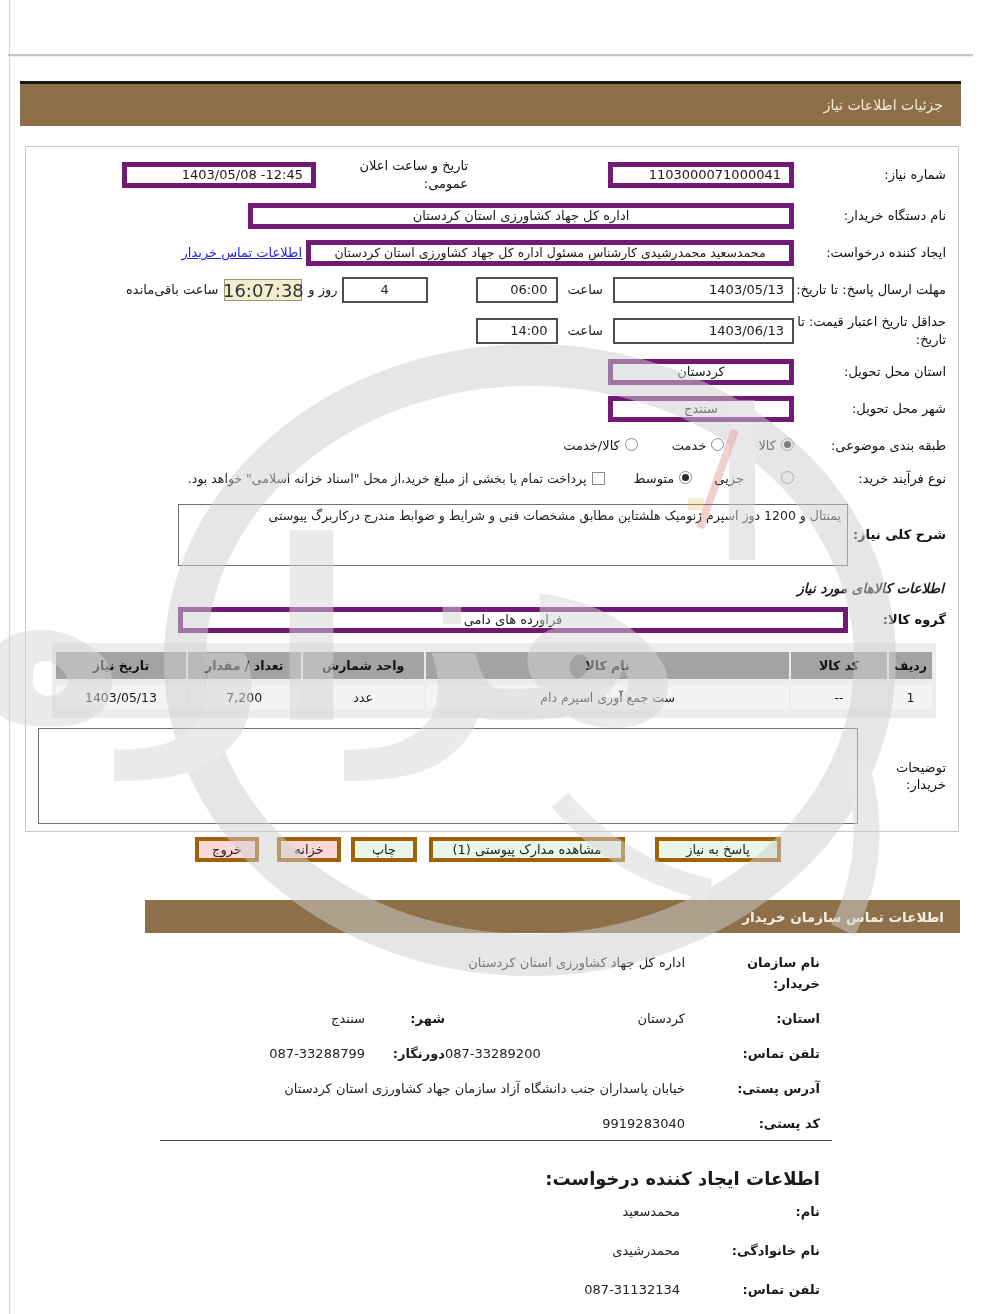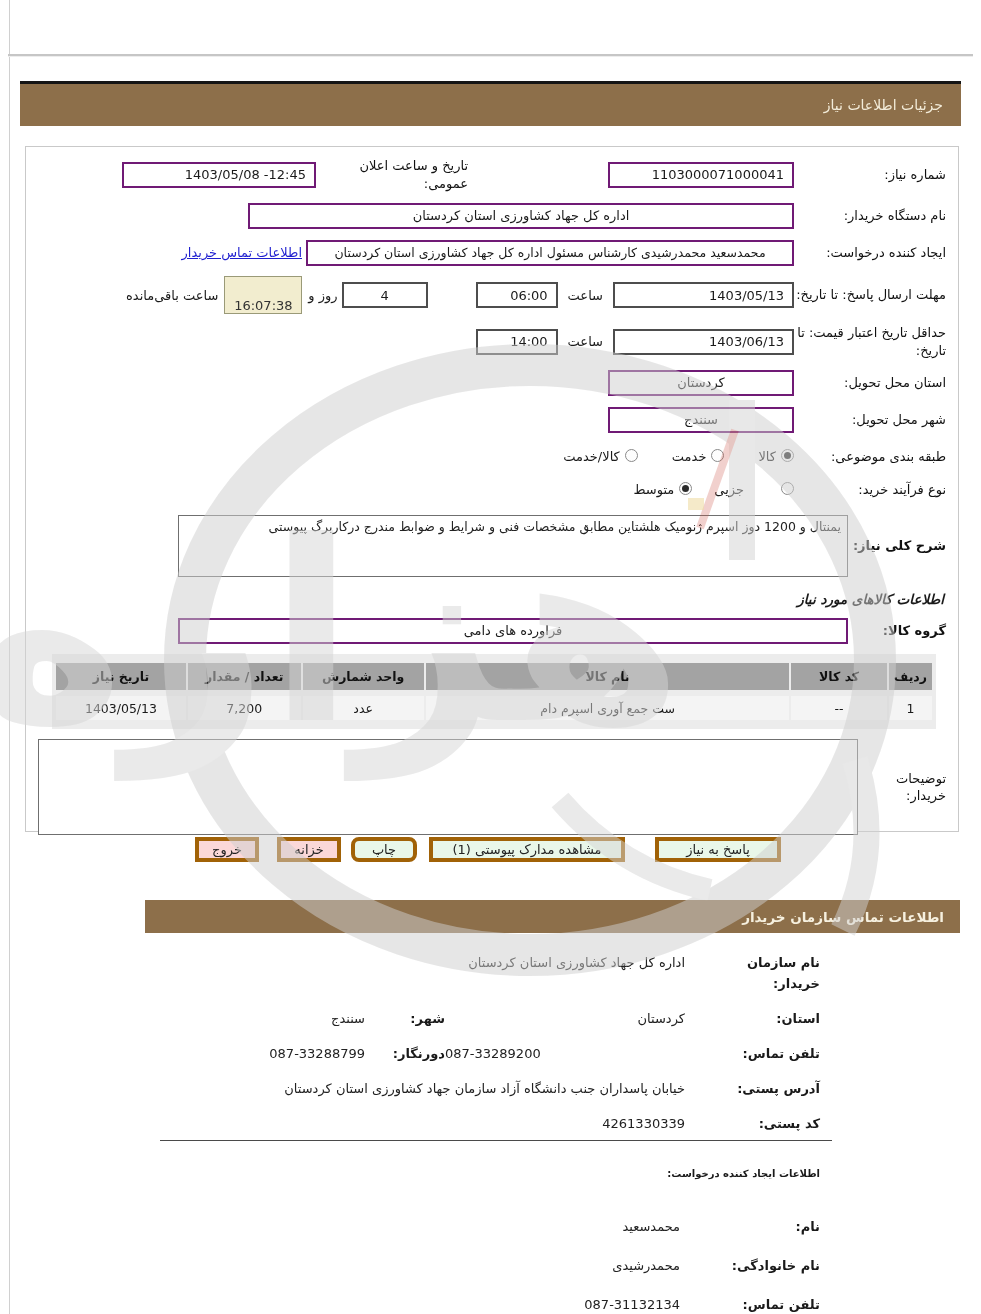--- a/index.html
+++ b/index.html
@@ -20,32 +20,32 @@
   }
 
   .panel {
     position:absolute; top:146px; left:25px; width:934px; height:686px;
     border:1px solid #c9c9c9; background:#fff; padding:10px 8px;
   }
   .frow { display:flex; align-items:center; margin:0 4px 10px 4px; min-height:27px; }
   .flabel { width:152px; flex-shrink:0; font-size:13px; color:#111; line-height:1.35; }
   .flabel.bold { font-weight:bold; }
   .box {
-    border:2px solid #701a75; height:26px; background:#fff; font-size:13px;
+    border:5px solid #701a75; height:26px; background:#fff; font-size:13px;
     display:flex; align-items:center; overflow:hidden;
   }
   .box.strong { border:2px solid #4d4d4d; }
   .box.center { justify-content:center; }
   .box.endpad { justify-content:flex-start; padding:0 8px; }
   .ltrnum { direction:ltr; unicode-bidi:isolate; }
   .inline-lbl { margin:0 10px; }
   .link { color:#1f1fd0; text-decoration:underline; cursor:pointer; margin-right:4px; white-space:nowrap; }
   .countdown {
-    width:78px; height:38px; background:#f2edcf; border:1px solid #9a9a78;
-    display:flex; align-items:flex-end; justify-content:center; font-size:13px; color:#333;
+    width:78px; height:22px; background:#f2edcf; border:1px solid #9a9a78;
+    display:flex; align-items:flex-start; justify-content:center; font-size:18px; color:#333;
     margin:0 6px;
   }
   .radio { width:13px; height:13px; border-radius:50%; border:1px solid #8a8a8a; background:#fdfdfd;
     display:inline-flex; align-items:center; justify-content:center; margin-left:5px; flex-shrink:0; }
   .radio.checked::after { content:""; width:7px; height:7px; border-radius:50%; background:#2b2b2b; }
   .rgroup { display:flex; align-items:flex-start; margin-left:26px; }
   .checkbox { width:13px; height:13px; border:1px solid #8a8a8a; background:#fdfdfd; margin-left:6px; flex-shrink:0; }
   .cbwrap { display:flex; align-items:center; margin-right:28px; }
   textarea.area {
     border:1px solid #6f6f6f; background:#fff; resize:none; font-family:"DejaVu Sans",sans-serif;
@@ -77,21 +77,21 @@
   .crow { display:flex; align-items:flex-start; margin-bottom:14px; line-height:21px; }
   .clabel { width:135px; flex-shrink:0; font-weight:bold; font-size:13px;padding-left:12px; }
   .clabel.sm { width:80px; }
   .cval { font-size:13px; color:#222; }
   .cval.w240 { width:240px; }
   .cval.addr { width:440px; }
 
   .divider { position:absolute; top:1140px; left:160px; width:672px; border-top:1px solid #4a4a4a; }
 
   .creator { position:absolute; top:1168px; left:160px; width:660px; }
-  .creator .heading { font-weight:bold; font-size:10px; margin-bottom:37px; }
+  .creator .heading { font-weight:bold; font-size:18px; margin-bottom:12px; }
   .creator .crow { margin-bottom:18px; }
   .creator .clabel { width:140px; }
 
   .watermark { position:absolute; top:0; left:0; z-index:6; pointer-events:none; opacity:0.5; }
 </style>
 </head>
 <body>
 
 <div class="left-edge"></div>
 <div class="top-rule"></div>
@@ -190,20 +190,24 @@
 
   <div class="frow" style="margin-bottom:4px;">
     <span class="flabel">نوع فرآیند خرید:</span>
     <span class="rgroup" style="margin-left:22px;gap:32px;">
       <span class="radio"></span>
       <span>جزیی</span>
     </span>
     <span class="rgroup" style="margin-left:0;">
       <span class="radio checked"></span>
       <span>متوسط</span>
+    </span>
+    <span class="cbwrap">
+      <span class="checkbox"></span>
+      <span style="font-size:12.5px;">پرداخت تمام یا بخشی از مبلغ خرید،از محل "اسناد خزانه اسلامی" خواهد بود.</span>
     </span>
   </div>
 
   <div class="frow" style="margin-top:12px;">
     <span class="flabel bold" style="width:98px;">شرح کلی نیاز:</span>
     <textarea class="area" style="width: 670px; height: 62px;">یمنتال و 1200 دوز اسپرم ژنومیک هلشتاین مطابق مشخصات فنی و شرایط و ضوابط مندرج درکاربرگ پیوستی</textarea>
   </div>
 
   <div class="section-title">اطلاعات کالاهای مورد نیاز</div>
 
@@ -241,21 +245,21 @@
 
   <div class="frow" style="margin-top:8px;">
     <span class="flabel" style="width:88px;">توضیحات خریدار:</span>
     <textarea class="area" style="width: 838px; height: 96px;"></textarea>
   </div>
 </div>
 
 <div class="btnrow">
   <div class="btn green" style="width:126px;">پاسخ به نیاز</div>
   <div class="btn green" style="width:196px; margin-right:30px;">مشاهده مدارک پیوستی (1)</div>
-  <div class="btn green" style="width:66px; margin-right:12px;border-radius:8px;">چاپ</div>
+  <div class="btn green" style="width:66px; margin-right:12px;">چاپ</div>
   <div class="btn pink" style="width:64px; margin-right:10px;">خزانه</div>
   <div class="btn pink" style="width:64px; margin-right:18px;">خروج</div>
 </div>
 
 <div class="contact-bar">
   <span>اطلاعات تماس سازمان خریدار</span>
 </div>
 
 <div class="contact">
   <div class="crow">
@@ -273,21 +277,21 @@
     <span class="cval w240 ltrnum">087-33289200</span>
     <span class="clabel sm">دورنگار:</span>
     <span class="cval ltrnum">087-33288799</span>
   </div>
   <div class="crow">
     <span class="clabel">آدرس پستی:</span>
     <span class="cval addr">خیابان پاسداران جنب دانشگاه آزاد سازمان جهاد کشاورزی استان کردستان</span>
   </div>
   <div class="crow">
     <span class="clabel">کد پستی:</span>
-    <span class="cval ltrnum">4261330339</span>
+    <span class="cval ltrnum">9919283040</span>
   </div>
 </div>
 
 <div class="divider"></div>
 
 <div class="creator">
   <div class="heading">اطلاعات ایجاد کننده درخواست:</div>
   <div class="crow">
     <span class="clabel">نام:</span>
     <span class="cval">محمدسعید</span>

